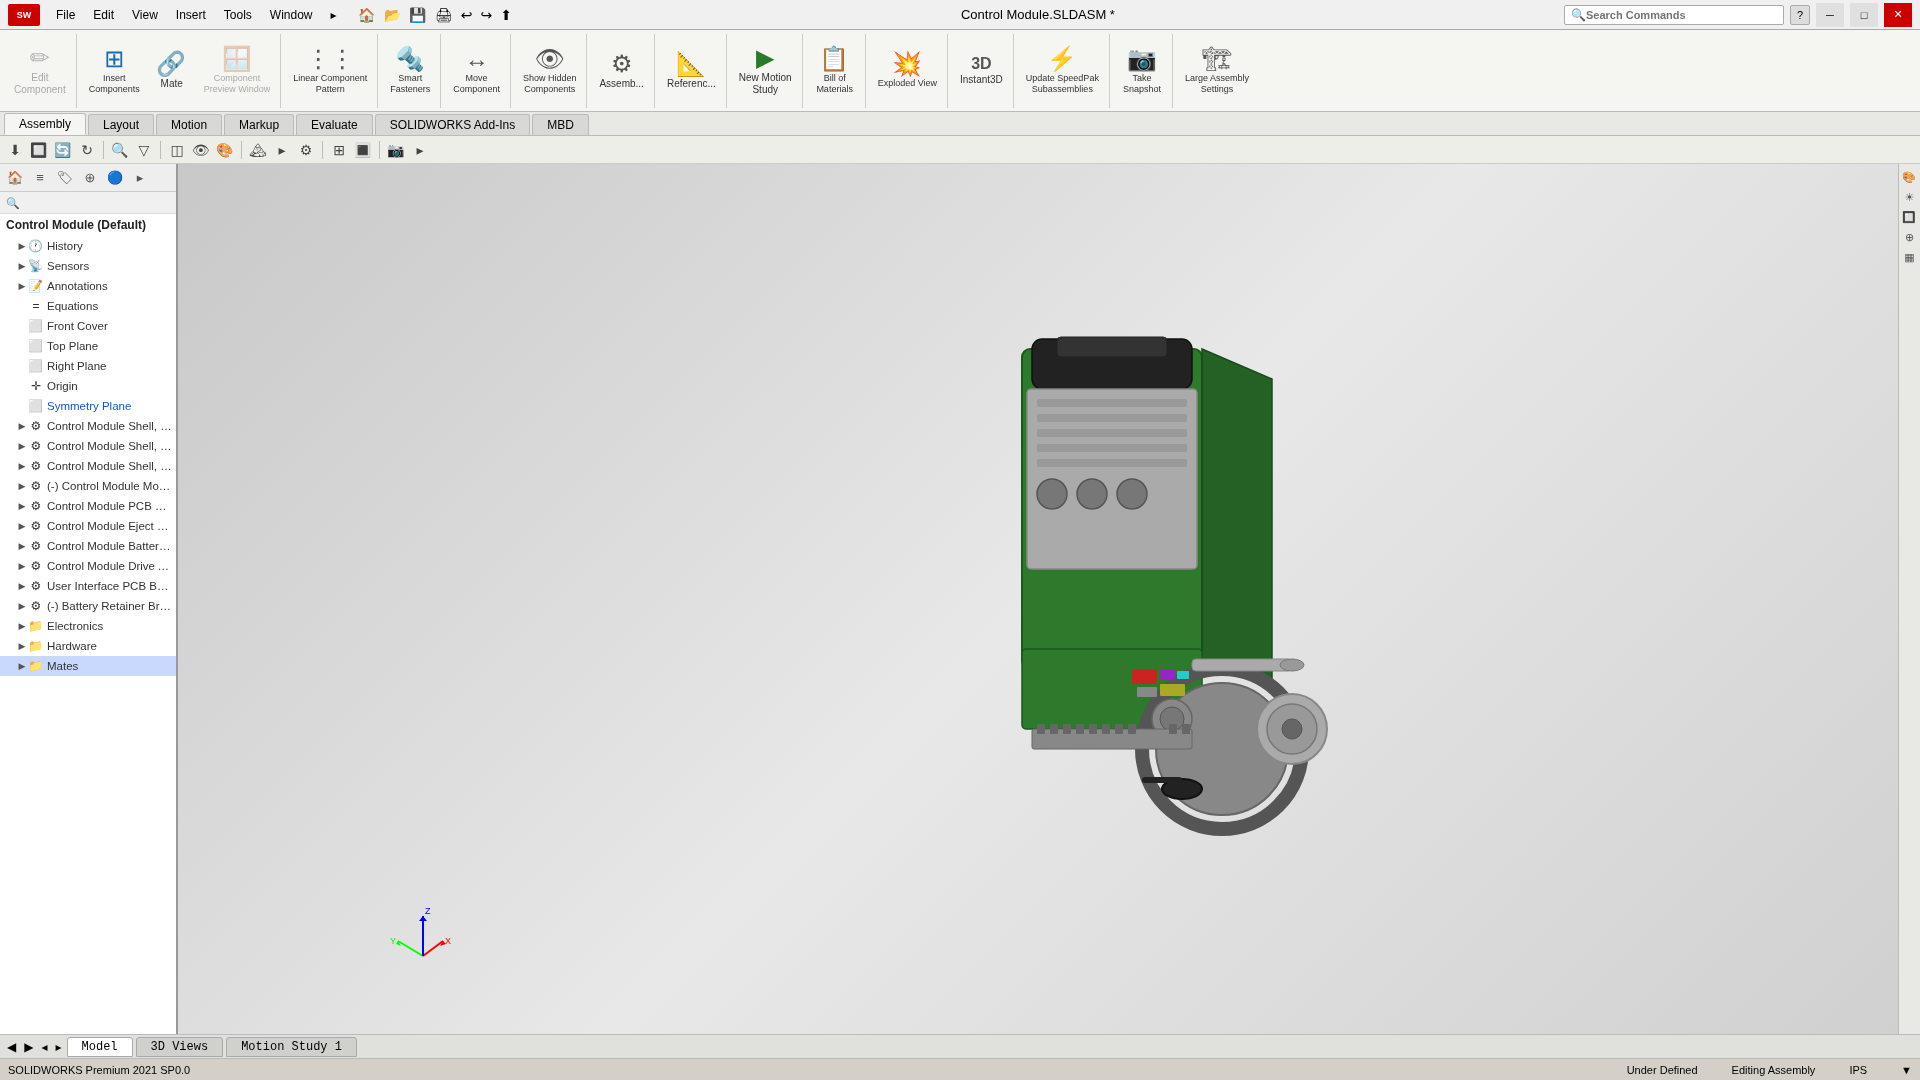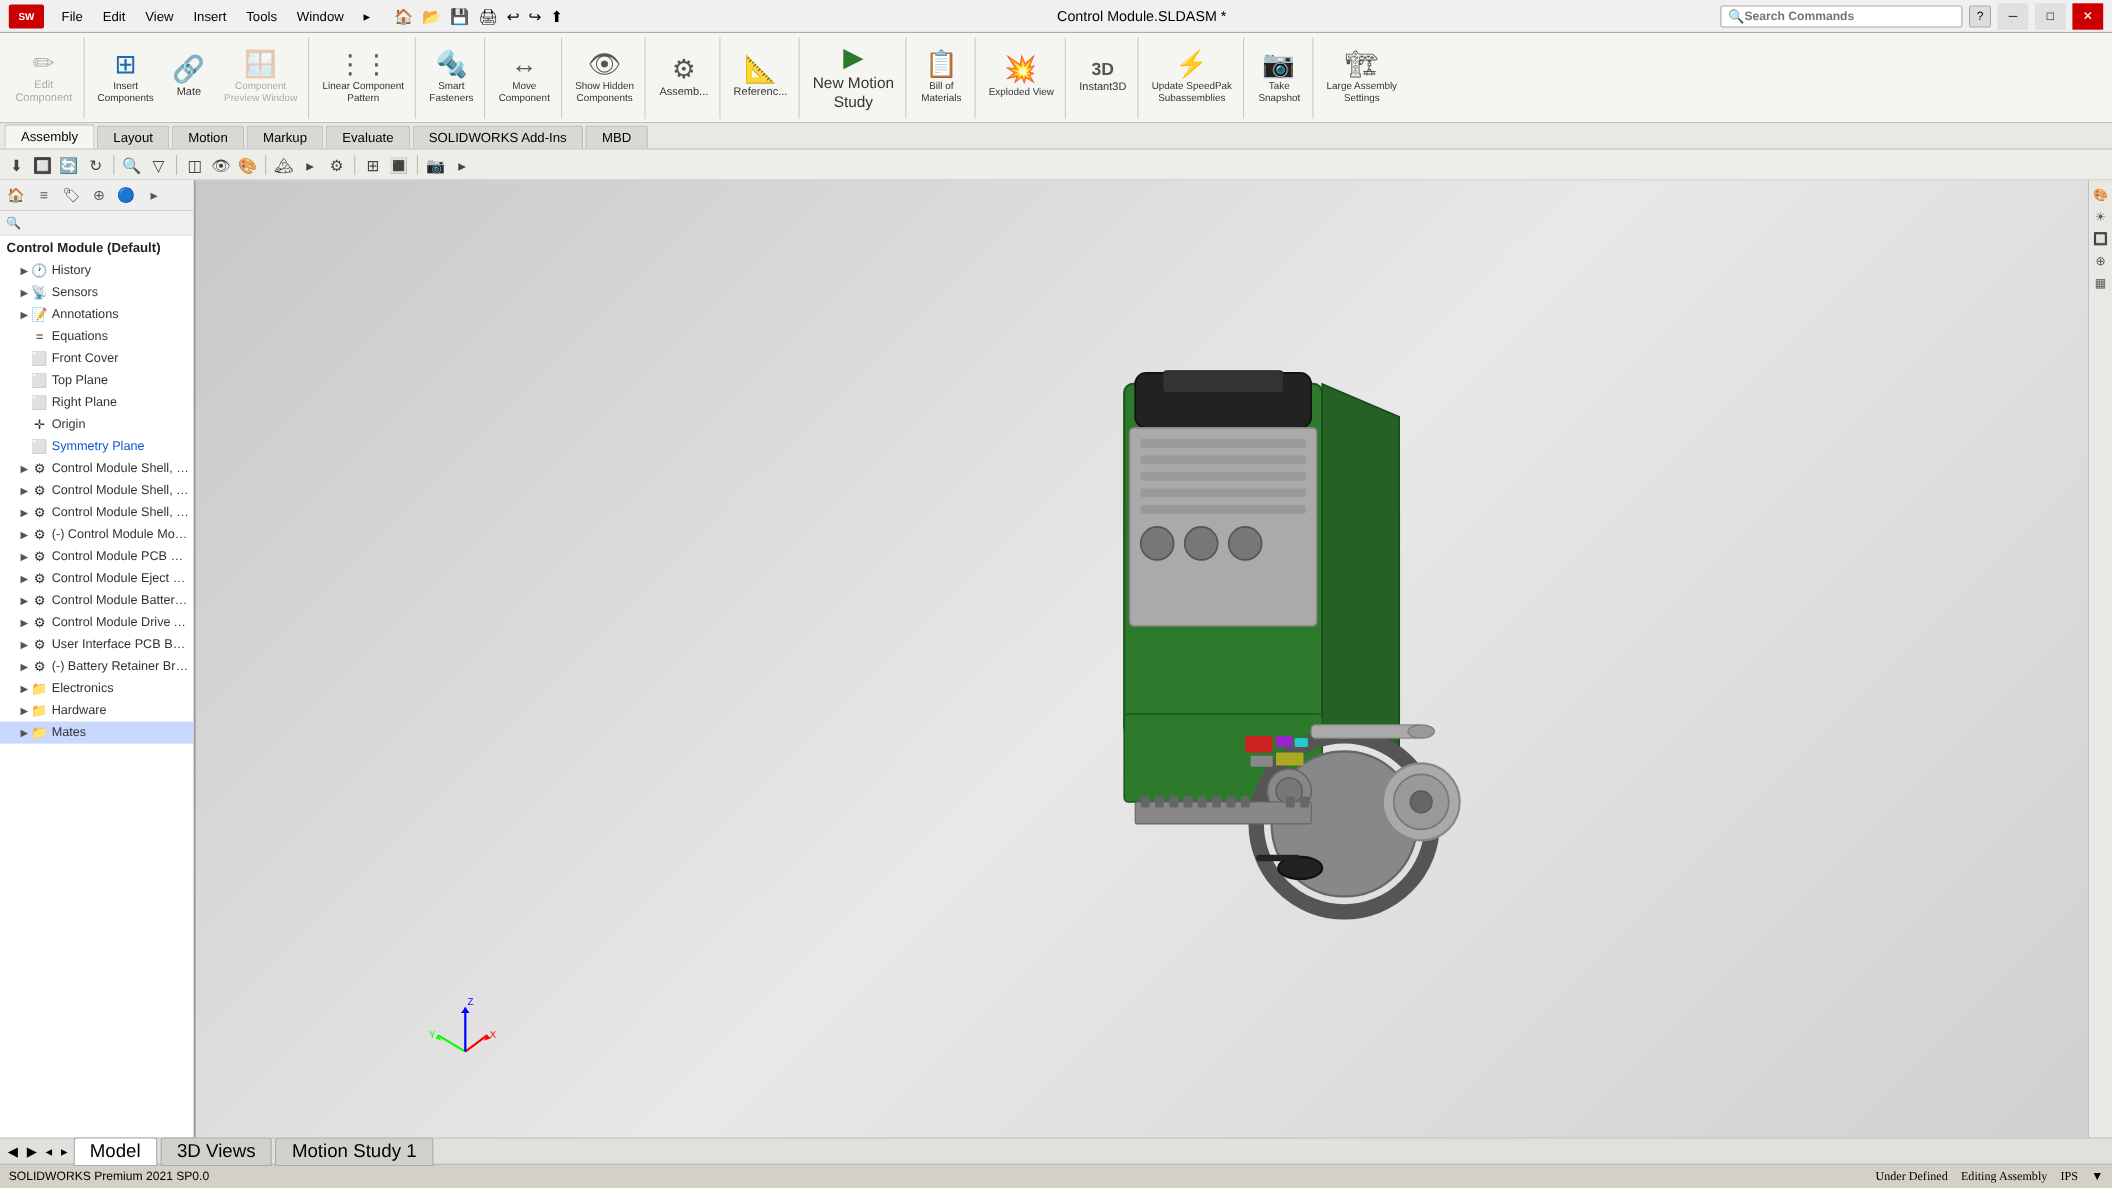--- a/index.html
+++ b/index.html
@@ -244,46 +244,47 @@
       background: #e0e0dc;
       border-top: 1px solid #bbb;
       display: flex;
       align-items: center;
       padding: 0 4px;
       gap: 2px;
     }
     .nav-btn { font-size: 12px; cursor: pointer; padding: 1px 3px; }
     .bottom-tab {
       padding: 2px 14px;
-      font-size: 17px;
+      font-size: 12px;
       cursor: pointer;
       background: #d0d0cc;
       border: 1px solid #aaa;
       border-radius: 3px 3px 0 0;
       margin-right: 1px;
+      font-family: Liberation Mono, monospace;
     }
     .bottom-tab.active {
       background: white;
       font-weight: 500;
     }
 
     
     #statusbar {
       height: 22px;
       background: #d4d0c8;
       border-top: 1px solid #bbb;
       display: flex;
       align-items: center;
       padding: 0 8px;
       font-size: 11px;
       gap: 20px;
       justify-content: space-between;
     }
     #statusbar-left { display: flex; gap: 20px; }
-    #statusbar-right { display: flex; gap: 12px; font-family: Liberation Serif, serif; }
+    #statusbar-right { display: flex; gap: 34px; }
 
     
     #model-svg { position: absolute; top: 50%; left: 50%; transform: translate(-30%, -50%); }
 
     
     #axes { position: absolute; bottom: 60px; left: 210px; }
   </style>
 </head>
 <body>
 
@@ -383,21 +384,21 @@
   <div class="toolbar-group">
     <div class="tb-btn">
       <span class="tb-icon">📐</span>
       <span>Referenc...</span>
     </div>
   </div>
 
   <div class="toolbar-group">
     <div class="tb-btn">
       <span class="tb-icon green">▶</span>
-      <span style="font-size:14px">New Motion<br>Study</span>
+      <span style="font-size:10px">New Motion<br>Study</span>
     </div>
   </div>
 
   <div class="toolbar-group">
     <div class="tb-btn">
       <span class="tb-icon">📋</span>
       <span style="font-size:9px">Bill of<br>Materials</span>
     </div>
   </div>
 

